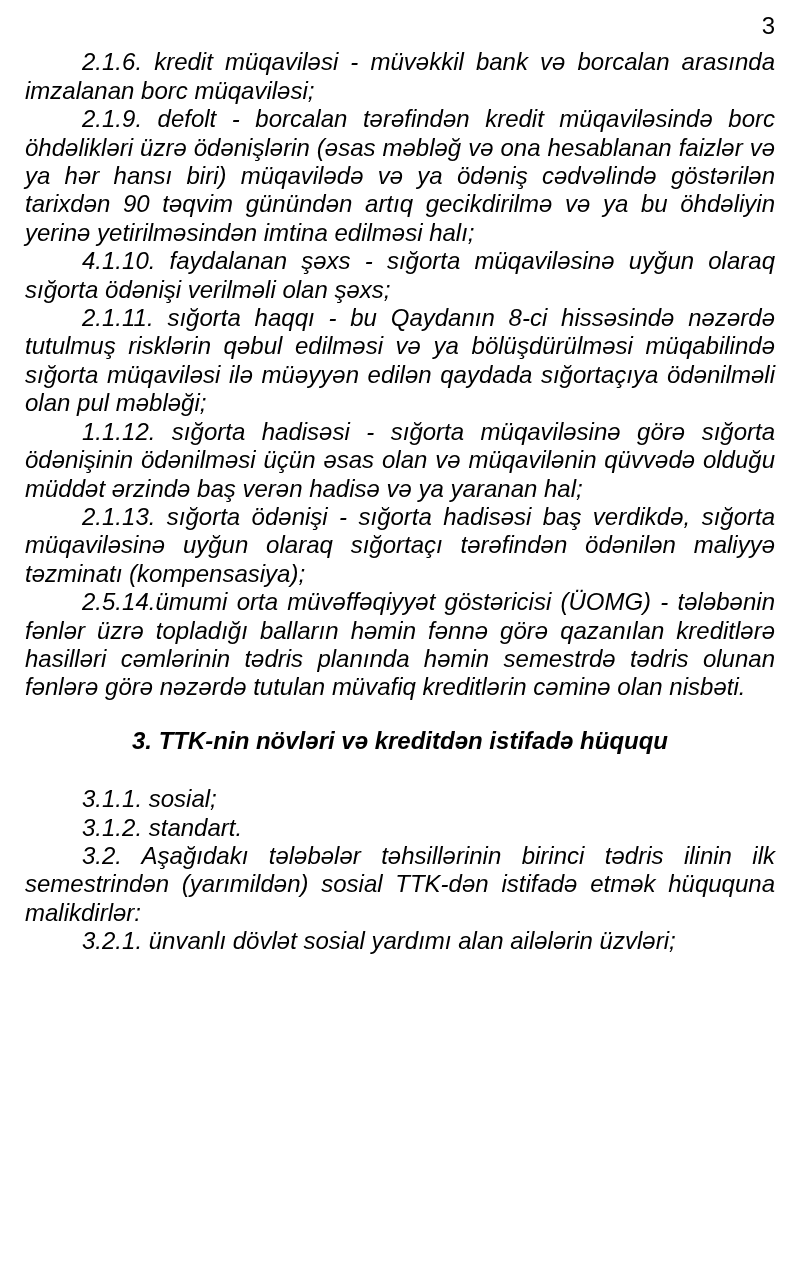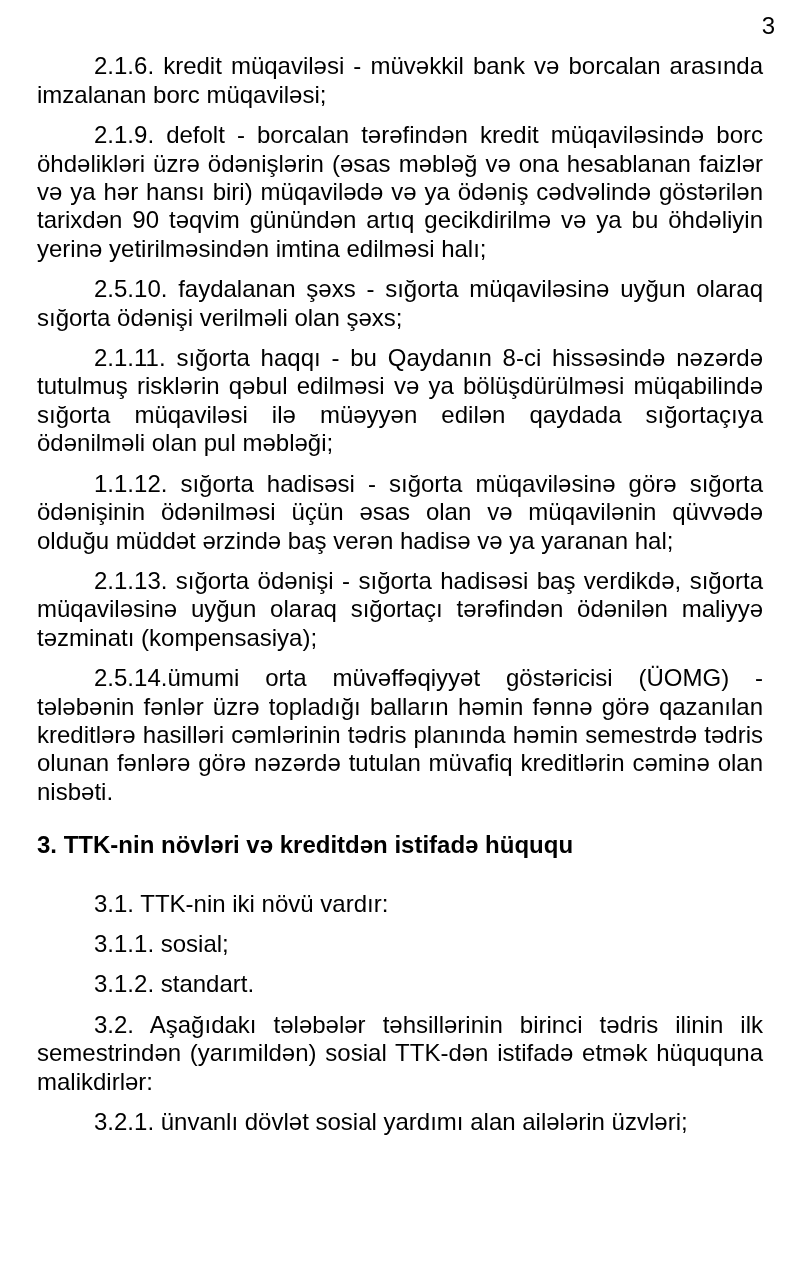--- a/index.html
+++ b/index.html
@@ -17,44 +17,44 @@
     position: relative;
   }
   .page-number {
     text-align: right;
     line-height: 28.4px;
     margin-bottom: 8px;
   }
   .para {
     text-align: justify;
     text-indent: 57px;
-    margin: 12px;
+    margin: 0;
+    font-style: italic;
   }
   .heading {
     font-weight: bold;
-    text-align: left;
+    text-align: center;
     text-indent: 0;
     margin-top: 25px;
     margin-bottom: 30px;
   }
 </style>
 </head>
 <body>
 
 <div class="page">
   <div class="page-number">3</div>
 
   <p class="para">2.1.6. kredit müqaviləsi - müvəkkil bank və borcalan arasında imzalanan borc müqaviləsi;</p>
   <p class="para">2.1.9. defolt - borcalan tərəfindən kredit müqaviləsində borc öhdəlikləri üzrə ödənişlərin (əsas məbləğ və ona hesablanan faizlər və ya hər hansı biri) müqavilədə və ya ödəniş cədvəlində göstərilən tarixdən 90 təqvim günündən artıq gecikdirilmə və ya bu öhdəliyin yerinə yetirilməsindən imtina edilməsi halı;</p>
-  <p class="para">2.5.10. faydalanan şəxs - sığorta müqaviləsinə uyğun olaraq sığorta ödənişi verilməli olan şəxs;</p>
+  <p class="para">4.1.10. faydalanan şəxs - sığorta müqaviləsinə uyğun olaraq sığorta ödənişi verilməli olan şəxs;</p>
   <p class="para">2.1.11. sığorta haqqı - bu Qaydanın 8-ci hissəsində nəzərdə tutulmuş risklərin qəbul edilməsi və ya bölüşdürülməsi müqabilində sığorta müqaviləsi ilə müəyyən edilən qaydada sığortaçıya ödənilməli olan pul məbləği;</p>
   <p class="para">1.1.12. sığorta hadisəsi - sığorta müqaviləsinə görə sığorta ödənişinin ödənilməsi üçün əsas olan və müqavilənin qüvvədə olduğu müddət ərzində baş verən hadisə və ya yaranan hal;</p>
   <p class="para">2.1.13. sığorta ödənişi - sığorta hadisəsi baş verdikdə, sığorta müqaviləsinə uyğun olaraq sığortaçı tərəfindən ödənilən maliyyə təzminatı (kompensasiya);</p>
   <p class="para">2.5.14.ümumi orta müvəffəqiyyət göstəricisi (ÜOMG) - tələbənin fənlər üzrə topladığı balların həmin fənnə görə qazanılan kreditlərə hasilləri cəmlərinin tədris planında həmin semestrdə tədris olunan fənlərə görə nəzərdə tutulan müvafiq kreditlərin cəminə olan nisbəti.</p>
 
   <p class="para heading">3. TTK-nin növləri və kreditdən istifadə hüququ</p>
 
-  <p class="para">3.1. TTK-nin iki növü vardır:</p>
   <p class="para">3.1.1. sosial;</p>
   <p class="para">3.1.2. standart.</p>
   <p class="para">3.2. Aşağıdakı tələbələr təhsillərinin birinci tədris ilinin ilk semestrindən (yarımildən) sosial TTK-dən istifadə etmək hüququna malikdirlər:</p>
   <p class="para">3.2.1. ünvanlı dövlət sosial yardımı alan ailələrin üzvləri;</p>
 </div>
 
 </body></html>

